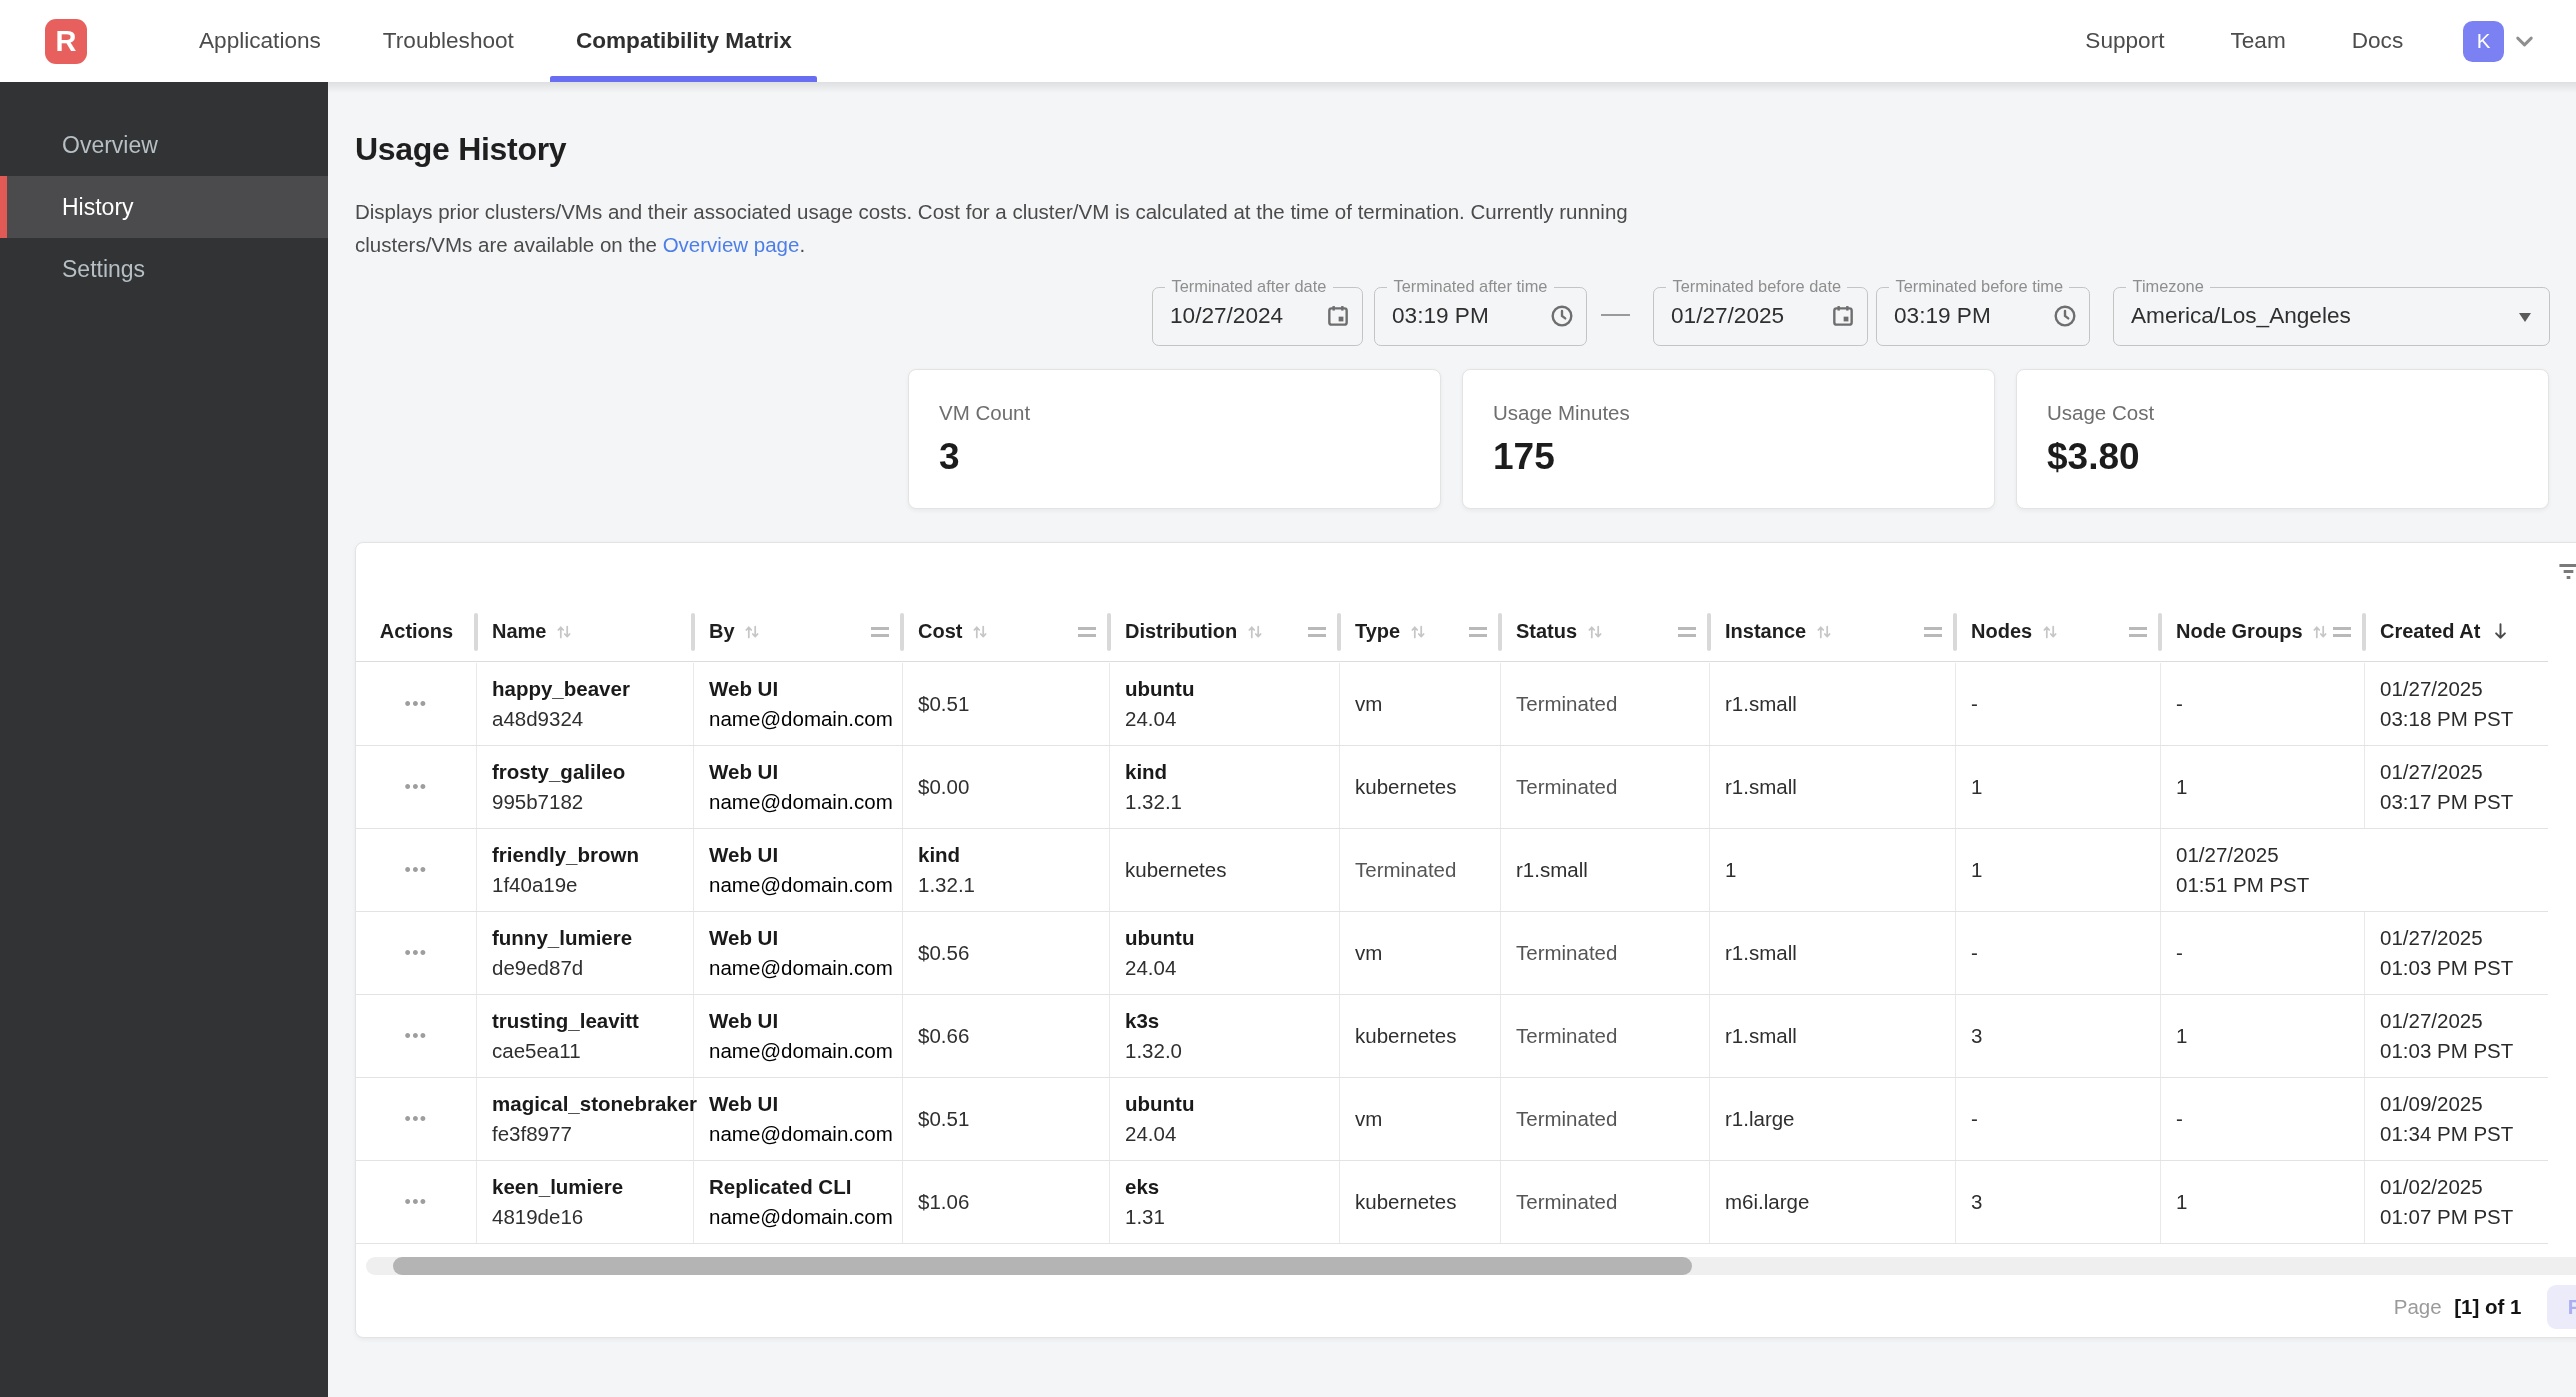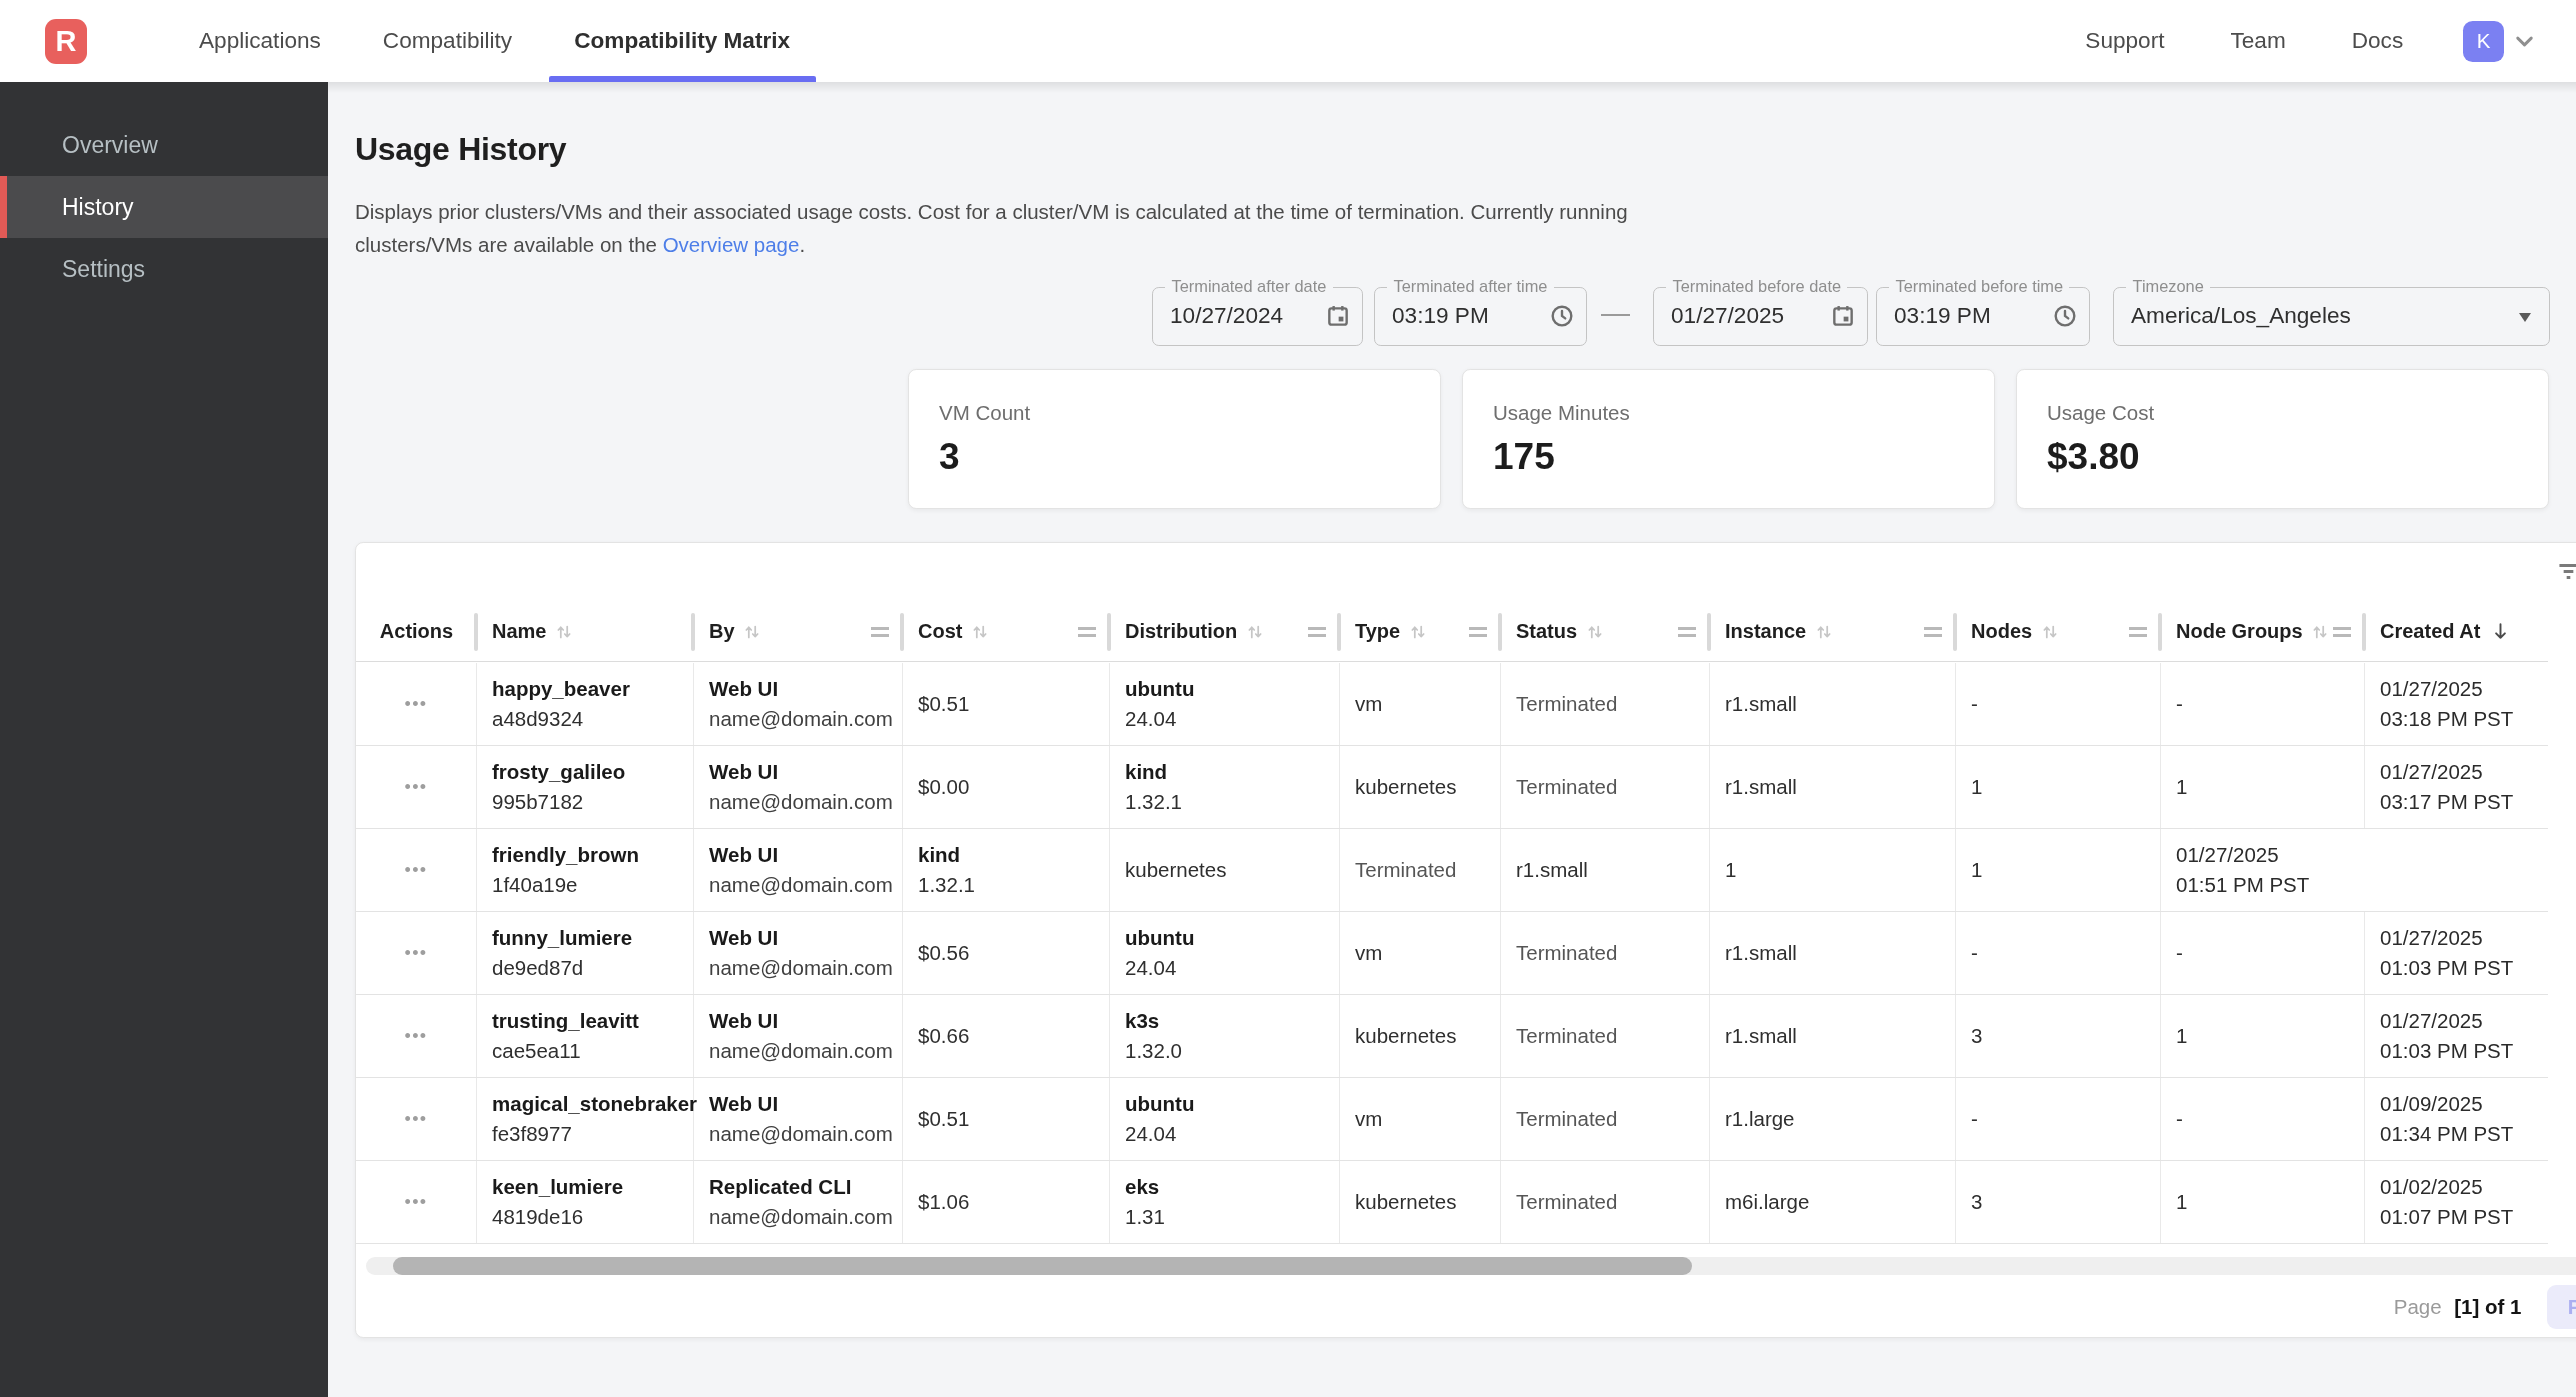--- a/index.html
+++ b/index.html
@@ -69,21 +69,21 @@
 
   .tbody { position:absolute; left:0; top:120px; width:2192px; }
   .tr { height:83px; border-bottom:0.7px solid #e3e3e3; }
   .td { position:relative; display:flex; flex-direction:column; justify-content:center; padding-left:15px;
         font-size:20.5px; color:#2f2f2f; border-right:0.7px solid #e9e9e9; }
   .td:last-child { border-right:none; }
   .td.center { align-items:center; padding-left:0; }
   .td .l1 { font-weight:700; color:#1a1a1a; line-height:30px; }
   .td .l2 { line-height:30px; color:#2f2f2f; }
   .td .ln { line-height:30px; color:#2b2b2b; }
-  .td a.l2 { color:#404040; text-decoration:none; cursor:pointer; }
+  .td a.l2 { color:#000000; text-decoration:none; cursor:pointer; }
   .td.status-cell { color:#555; }
   .dots { background:none; border:none; font-size:18px; color:#9e9e9e; letter-spacing:1.4px; cursor:pointer;
           font-family:"Liberation Sans","DejaVu Sans",sans-serif; }
 
   .hscroll-track { position:absolute; left:9.6px; right:9.6px; top:714px; height:18px; background:#efefef; border-radius:9px; }
   .hscroll-thumb { position:absolute; left:27px; top:0; width:1299px; height:18px; background:#b4b4b4; border-radius:9px; cursor:pointer; }
 
   .tfooter { position:absolute; right:24.6px; top:745px; height:38px; display:flex; align-items:center; gap:26px; }
   .page-info { font-size:20.5px; }
   .page-info .pg { color:#9a9a9a; }
@@ -93,21 +93,21 @@
 
   svg { display:block; }
 </style>
 </head>
 <body>
 
 <div class="topnav">
   <div class="logo">R</div>
   <div class="nav-tabs">
     <div class="nav-tab">Applications</div>
-    <div class="nav-tab">Compatibility</div>
+    <div class="nav-tab">Troubleshoot</div>
     <div class="nav-tab active">Compatibility Matrix</div>
   </div>
   <div class="nav-right">
     <div class="nav-link">Support</div>
     <div class="nav-link">Team</div>
     <div class="nav-link">Docs</div>
     <div class="avatar">K</div>
     <span class="nav-caret">
       <svg width="27" height="27" viewBox="0 0 24 24">
           <path d="M6 9l6 6 6-6" fill="none" stroke="#8f8f8f" stroke-width="2.6" stroke-linecap="round" stroke-linejoin="round"></path>

